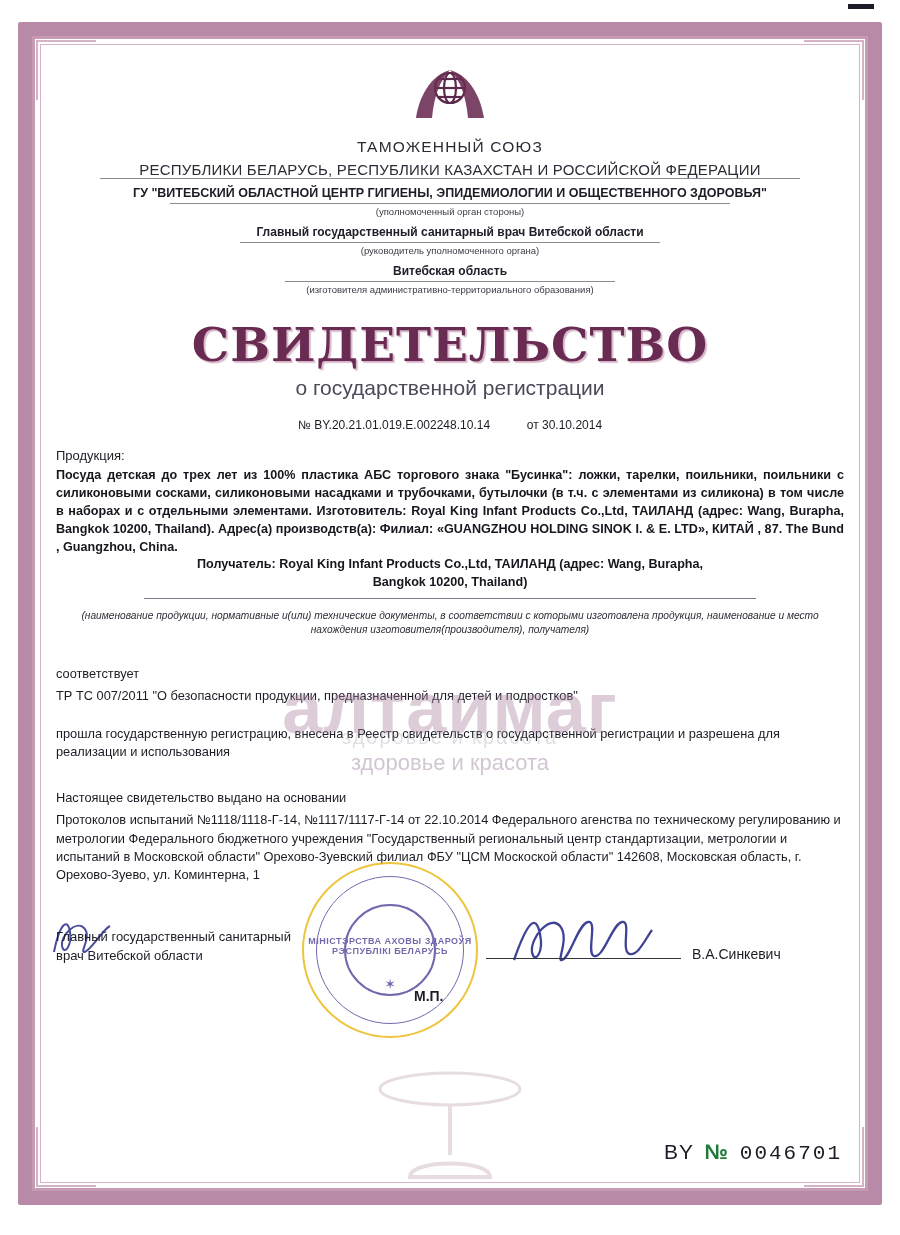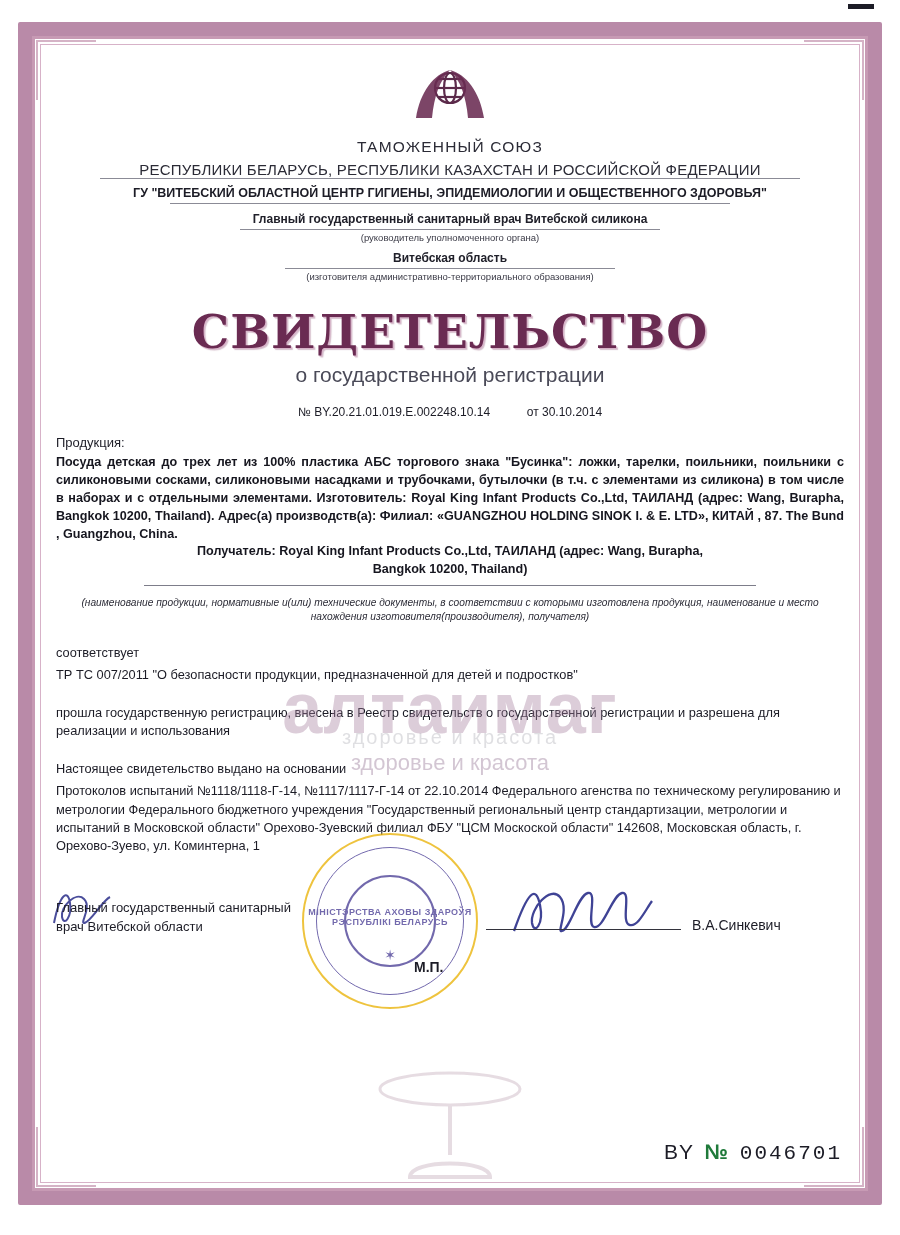--- a/index.html
+++ b/index.html
@@ -173,21 +173,21 @@
   }
   .sep {
     width: 612px;
     height: 1px;
     background: #7d7d8a;
     margin: 6px auto 0 auto;
   }
   .para {
     font-size: 12.8px;
     line-height: 1.42;
-    margin-top: 20px;
+    margin-top: 28px;
     color: #1c1c26;
   }
   .para.tight { margin-top: 4px; }
   .para.mt-lg { margin-top: 20px; }
 
   
   .watermark {
     position: absolute;
     left: 0;
     right: 0;
@@ -372,22 +372,23 @@
         <path d="M26 60 C30 34 44 16 60 12 C50 22 44 38 42 60 Z" fill="#6a2b52" opacity=".88"></path>
         <path d="M94 60 C90 34 76 16 60 12 C70 22 76 38 78 60 Z" fill="#6a2b52" opacity=".88"></path>
       </svg>
     </div>
 
     <div class="cu-title">ТАМОЖЕННЫЙ СОЮЗ</div>
     <div class="cu-sub">РЕСПУБЛИКИ БЕЛАРУСЬ, РЕСПУБЛИКИ КАЗАХСТАН И РОССИЙСКОЙ ФЕДЕРАЦИИ</div>
 
     <div class="org">ГУ "ВИТЕБСКИЙ ОБЛАСТНОЙ ЦЕНТР ГИГИЕНЫ, ЭПИДЕМИОЛОГИИ И ОБЩЕСТВЕННОГО ЗДОРОВЬЯ"</div>
     <div class="rule"></div>
-
-    <div class="line-row">Главный государственный санитарный врач Витебской силикона</div>
+    <div class="caption">(уполномоченный орган стороны)</div>
+
+    <div class="line-row">Главный государственный санитарный врач Витебской области</div>
     <div class="rule short"></div>
     <div class="caption">(руководитель уполномоченного органа)</div>
 
     <div class="line-row">Витебская область</div>
     <div class="rule vshort"></div>
     <div class="caption">(изготовителя административно-территориального образования)</div>
 
     <div class="main-title">СВИДЕТЕЛЬСТВО</div>
     <div class="main-sub">о государственной регистрации</div>
 

